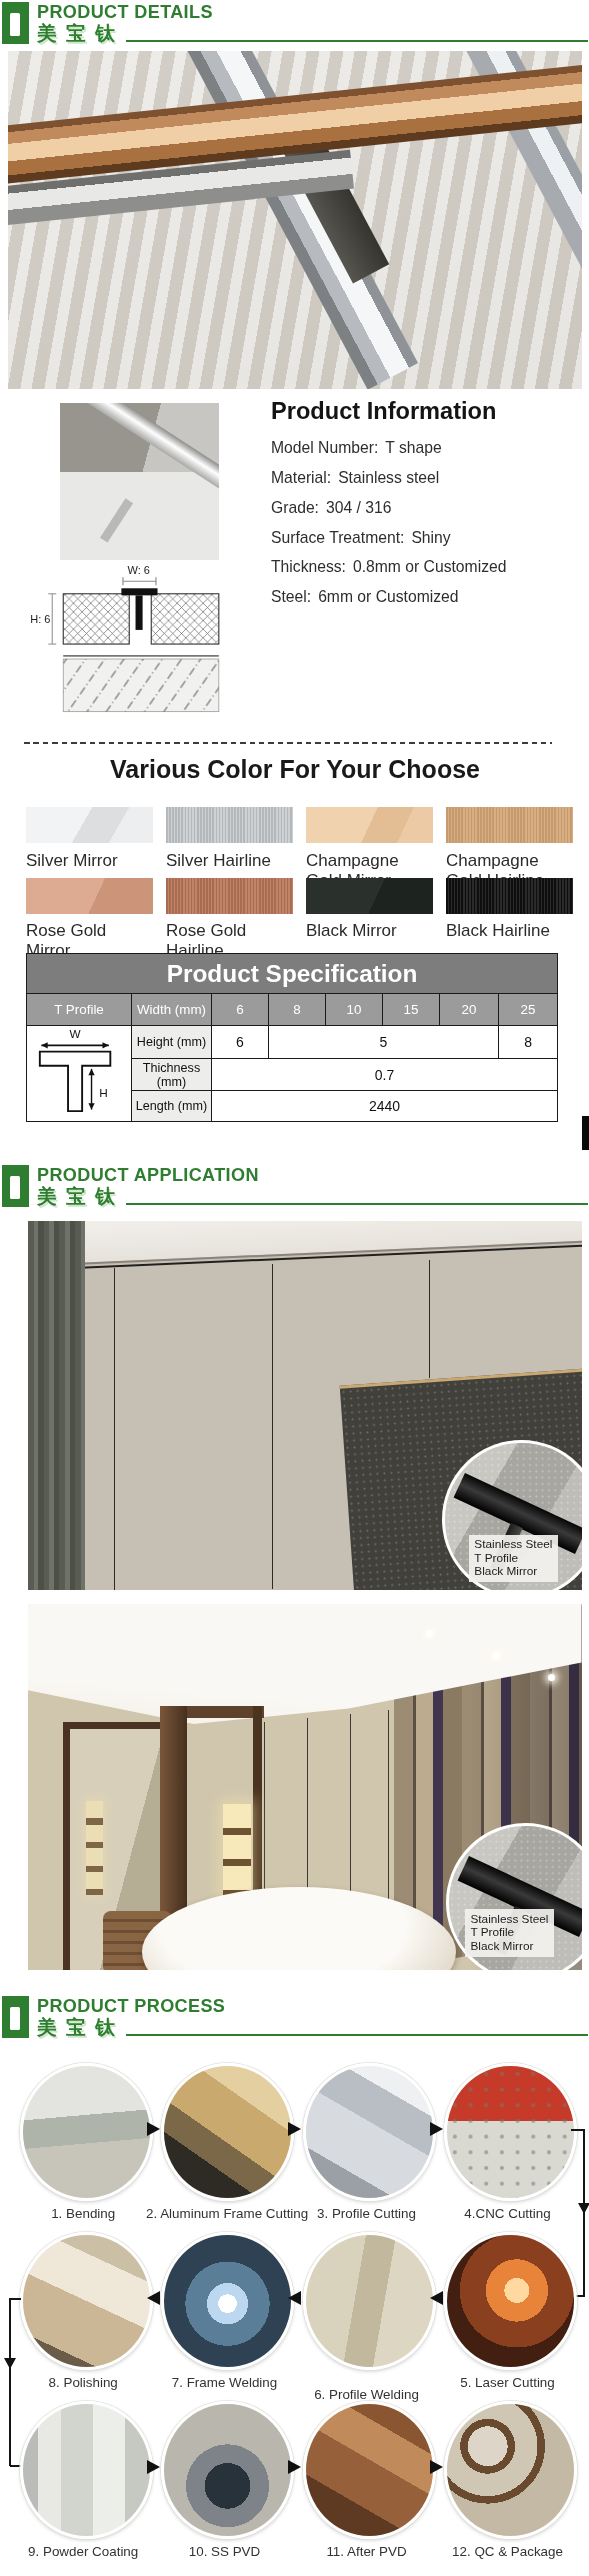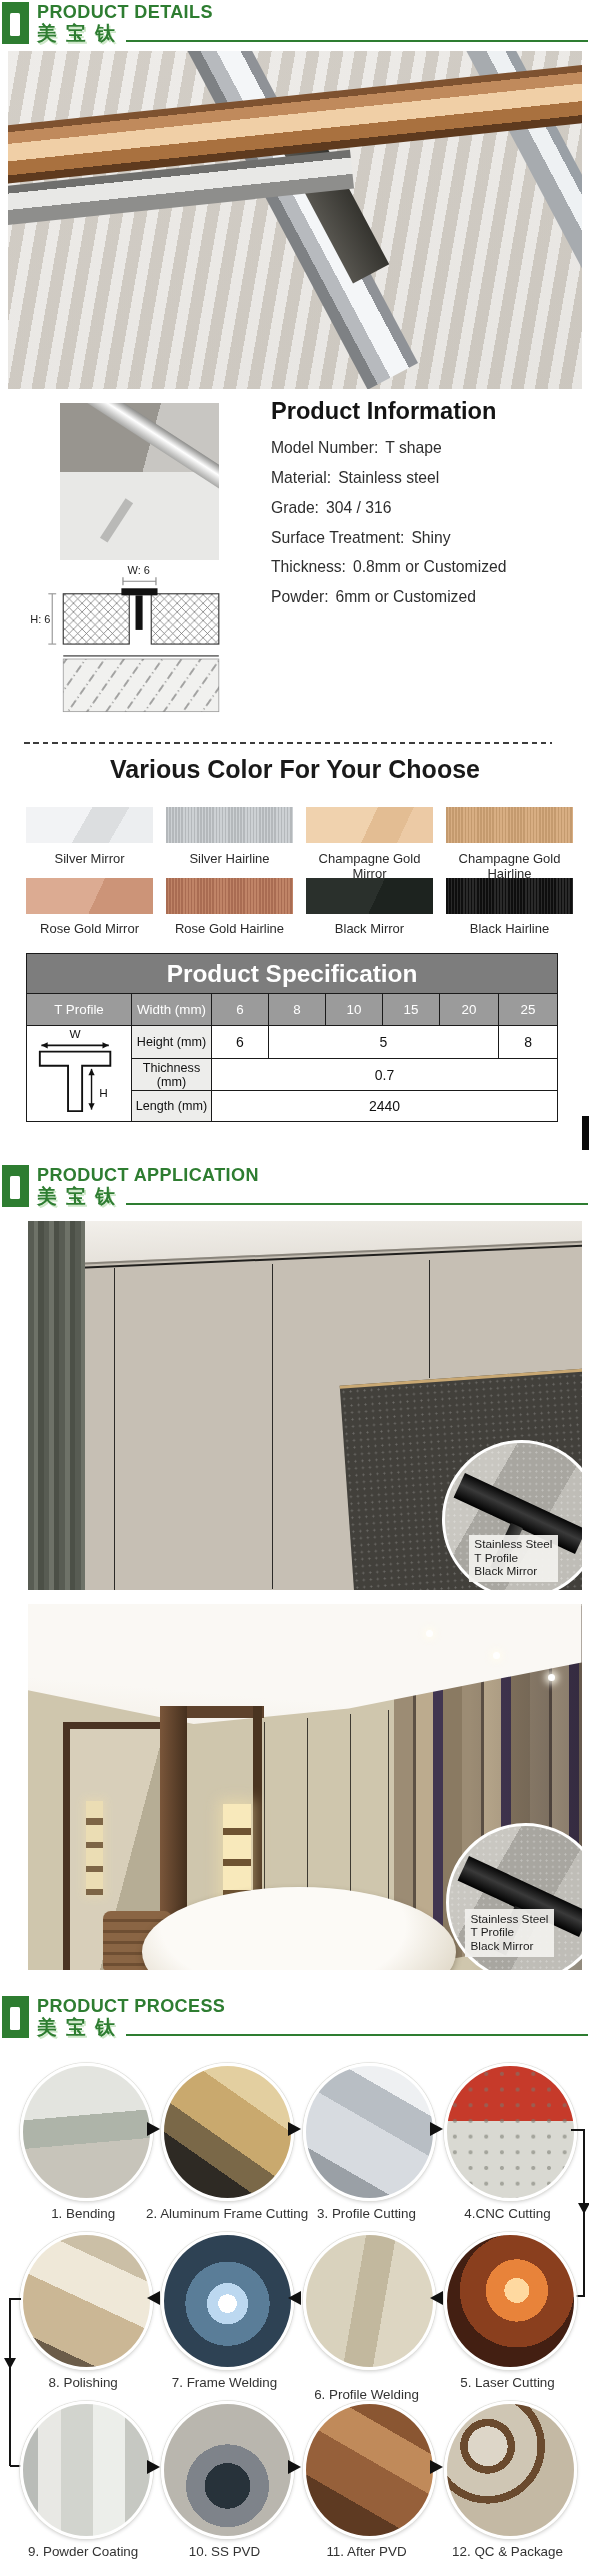--- a/index.html
+++ b/index.html
@@ -49,21 +49,21 @@
   .info-title{font-size:23.6px;font-weight:800;color:#141414;margin:0 0 12.6px 0;}
   .info-line{font-size:15.7px;color:#2e2e2e;margin:0 0 10.2px 0;line-height:1.26;}
   .info-line .lab{font-weight:400;}
   .info-line .val{margin-left:7px;}
 
   
   .dashes{left:24.4px;top:742px;width:528px;height:1.6px;
     background:repeating-linear-gradient(90deg,#3c3c3c 0 5.5px,transparent 5.5px 9.4px);}
   .colors-title{left:0;top:755px;width:590px;text-align:center;font-size:25px;font-weight:800;color:#191919;}
   .sw{position:absolute;width:127px;height:36px;}
-  .sw-label{position:absolute;width:127px;text-align:center;font-size:13px;color:#2b2b2b;}
+  .sw-label{position:absolute;width:127px;text-align:left;font-size:17px;color:#2b2b2b;}
   .sw0{background:linear-gradient(120deg,#f2f3f5 0 45%,#dcdee0 45% 70%,#eceef0 70%);}
   .sw1{background:repeating-linear-gradient(90deg,#b4b8bb 0 1.6px,#cdd1d4 1.6px 3.1px),#bfc3c6;}
   .sw2{background:linear-gradient(115deg,#f0d2ae 0 50%,#e3bd93 50% 75%,#eccaa5 75%);}
   .sw3{background:repeating-linear-gradient(90deg,#c49a6e 0 1.6px,#d8ae83 1.6px 3.1px),#cfa379;}
   .sw4{background:linear-gradient(115deg,#dcab92 0 55%,#cc9478 55%);}
   .sw5{background:repeating-linear-gradient(90deg,#a96c52 0 1.6px,#c08467 1.6px 3.1px),#b4765c;}
   .sw6{background:linear-gradient(115deg,#2a302c 0 55%,#1d231f 55%);}
   .sw7{background:repeating-linear-gradient(90deg,#0e0e0e 0 1.6px,#2a2a2a 1.6px 3.1px),#161616;}
 
   
@@ -208,21 +208,21 @@
     <rect x="42" y="126" width="198" height="67" fill="url(#dd)"></rect>
   </svg>
 
   <div class="abs info-text">
     <p class="info-title">Product Information</p>
     <p class="info-line"><span class="lab">Model Number:</span><span class="val">T shape</span></p>
     <p class="info-line"><span class="lab">Material:</span><span class="val">Stainless steel</span></p>
     <p class="info-line"><span class="lab">Grade:</span><span class="val">304 / 316</span></p>
     <p class="info-line"><span class="lab">Surface Treatment:</span><span class="val">Shiny</span></p>
     <p class="info-line"><span class="lab">Thickness:</span><span class="val">0.8mm or Customized</span></p>
-    <p class="info-line"><span class="lab">Powder:</span><span class="val">6mm or Customized</span></p>
+    <p class="info-line"><span class="lab">Steel:</span><span class="val">6mm or Customized</span></p>
   </div>
 
   <div class="abs dashes"></div>
   <div class="abs colors-title">Various Color For Your Choose</div>
 
   <div class="sw sw0" style="left:26px;top:807px;"></div>
   <div class="sw sw1" style="left:166px;top:807px;"></div>
   <div class="sw sw2" style="left:306px;top:807px;"></div>
   <div class="sw sw3" style="left:446px;top:807px;"></div>
   <div class="sw-label" style="left:26px;top:851px;">Silver Mirror</div>

